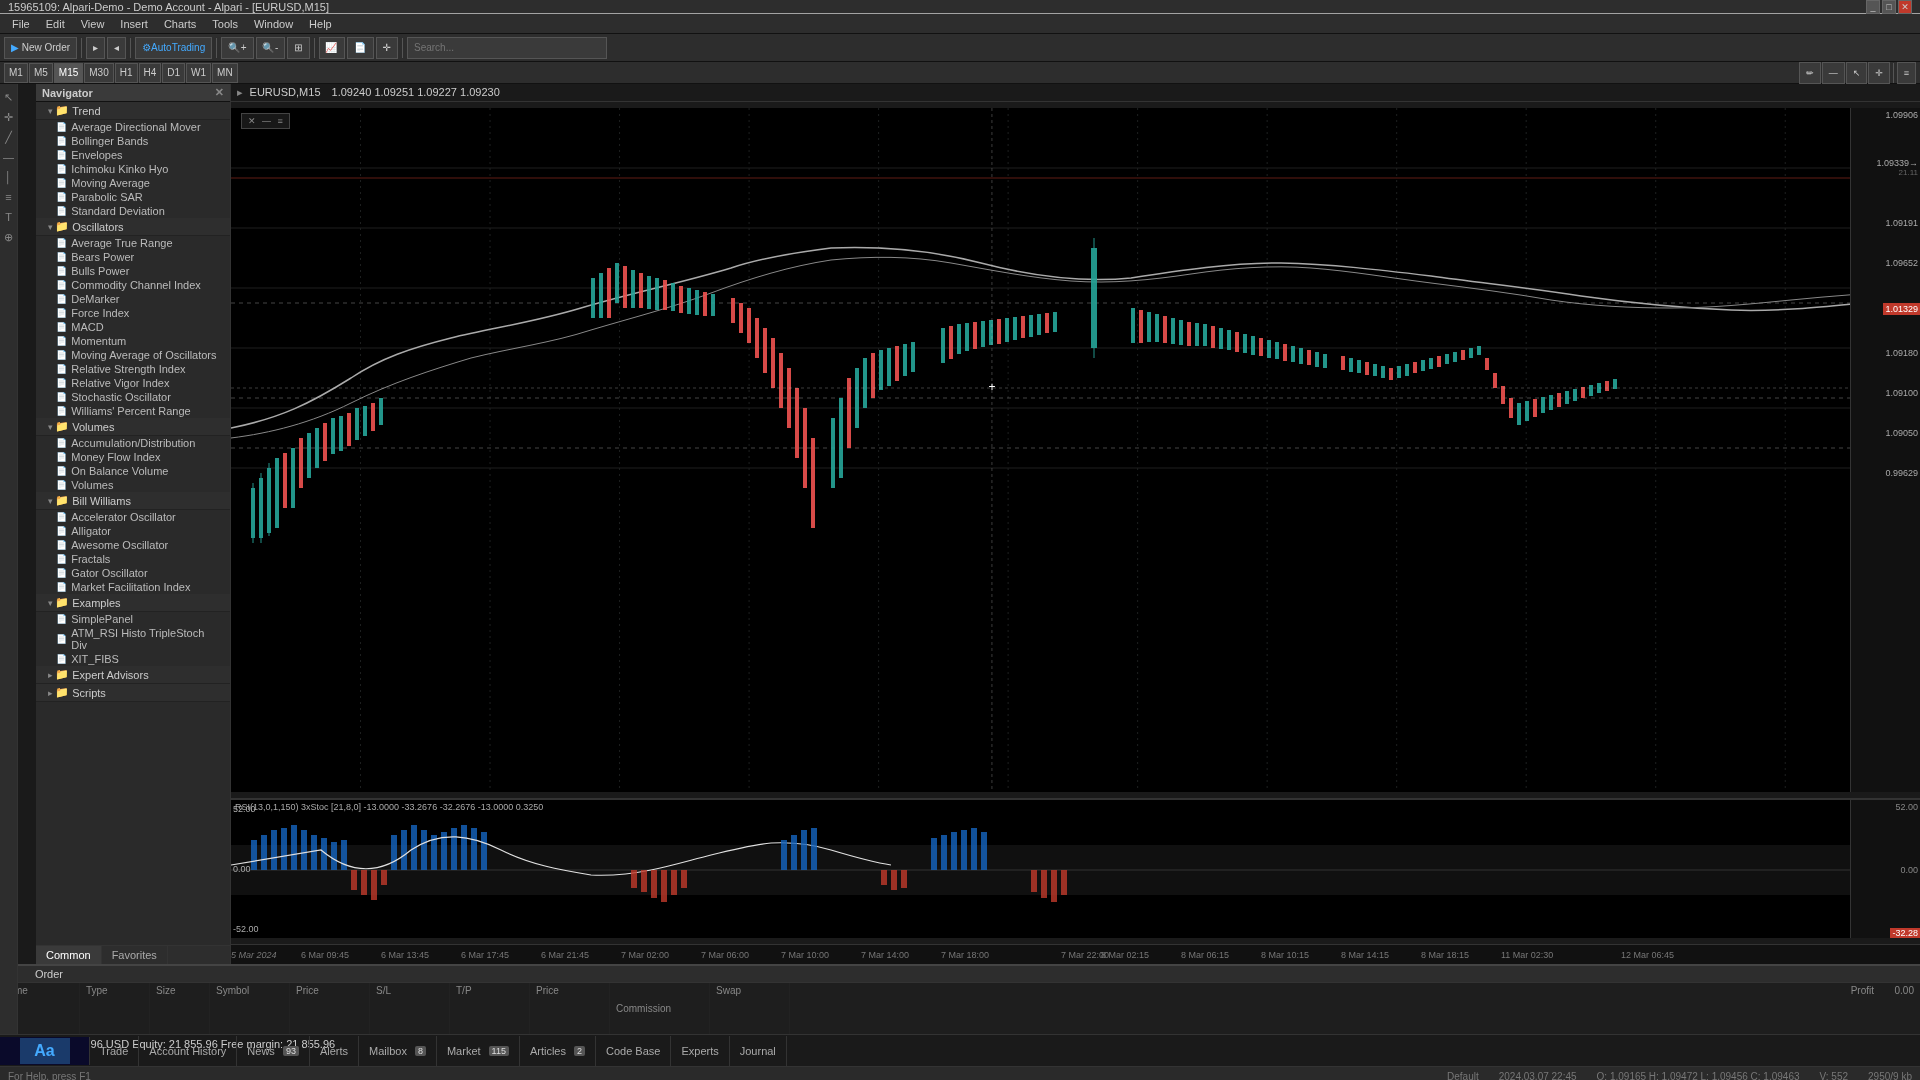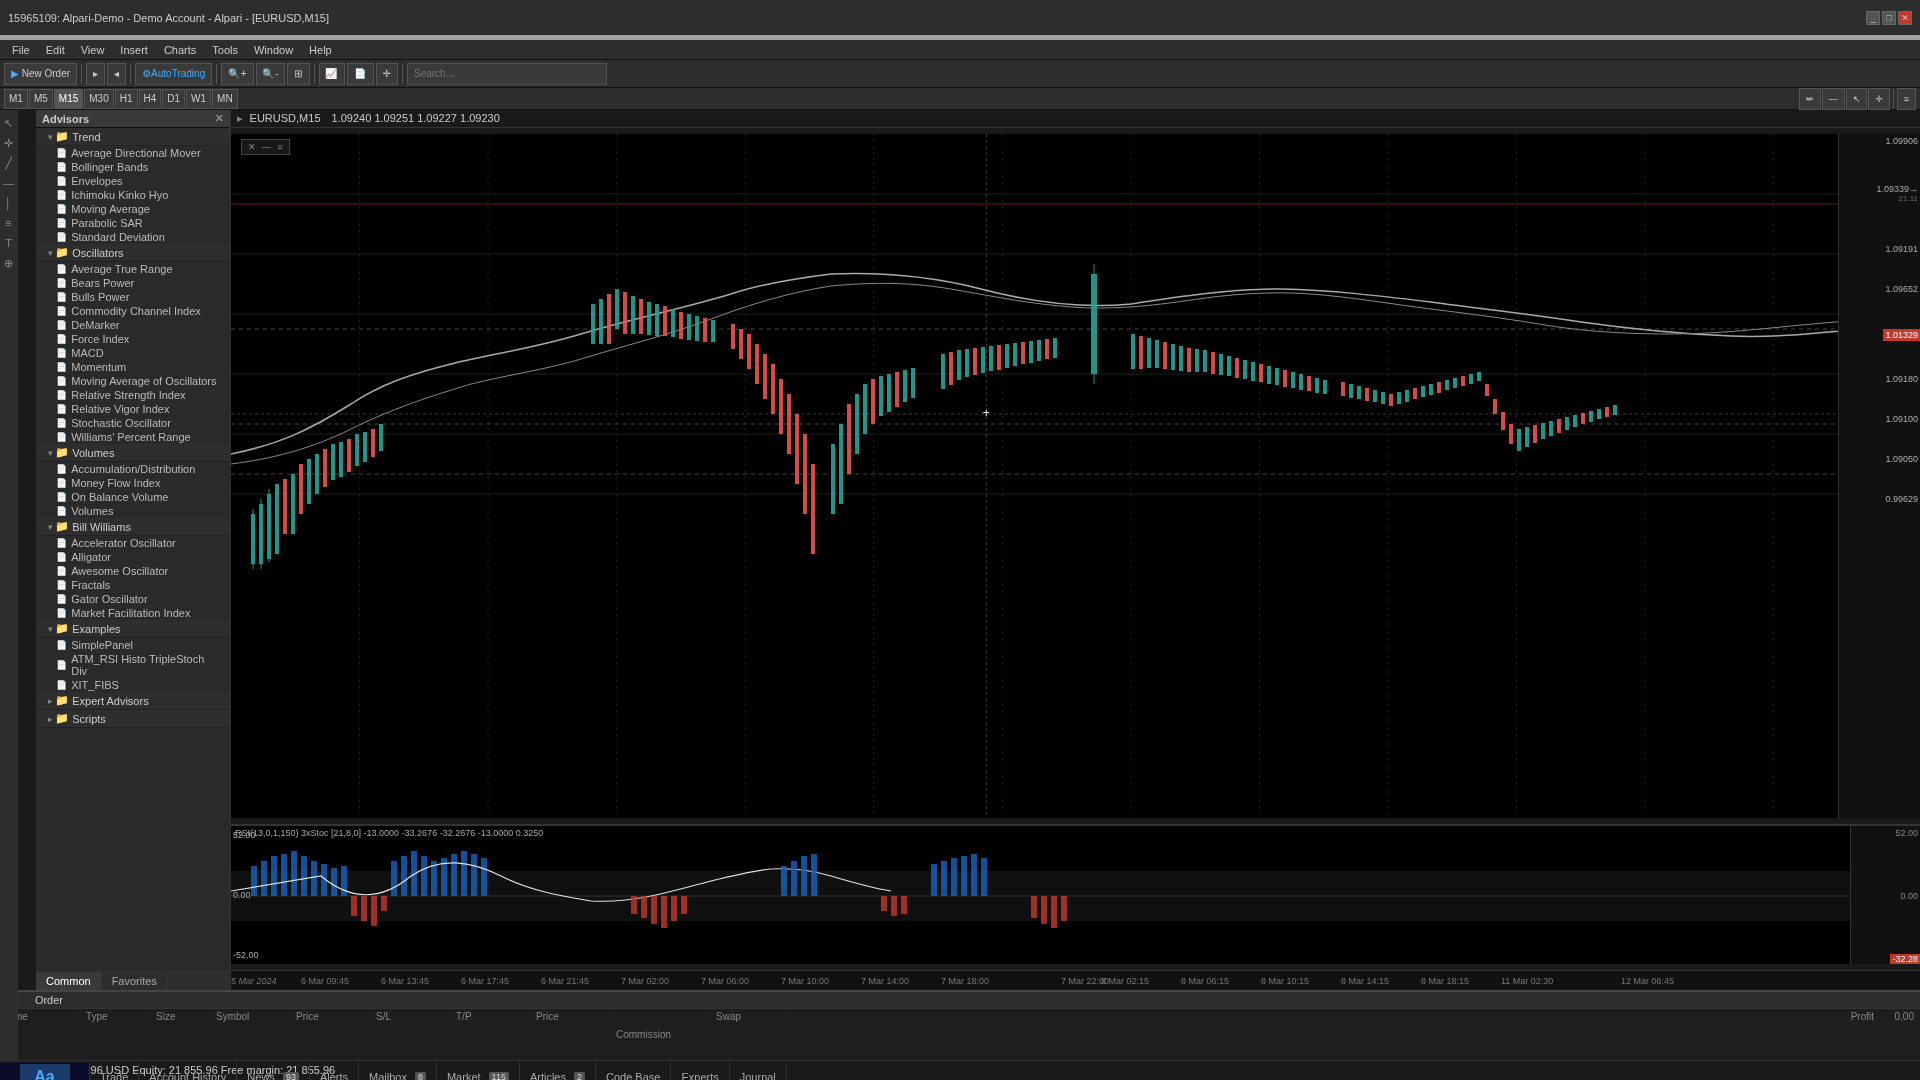--- a/index.html
+++ b/index.html
@@ -1,26 +1,26 @@
 <!DOCTYPE html>
 <html><head>
   <meta charset="utf-8">
   <style>
     * { margin: 0; padding: 0; box-sizing: border-box; }
     body { font-family: 'Segoe UI', Arial, sans-serif; font-size: 11px; background: #1a1a1a; color: #ccc; overflow: hidden; width: 1920px; height: 1080px; }
 
     
     #titlebar {
       background: #2d2d2d;
-      height: 40px;
+      height: 14px;
       display: flex;
       align-items: center;
       justify-content: space-between;
       padding: 0 8px;
-      border-bottom: 5px solid #a3a3a3;
+      border-bottom: 1px solid #a3a3a3;
       color: #ccc;
       font-size: 11px;
     }
     #titlebar-controls { display: flex; gap: 2px; }
     #titlebar-controls span {
       width: 14px; height: 14px;
       background: #555;
       display: inline-flex; align-items: center; justify-content: center;
       font-size: 9px; cursor: pointer; border: 1px solid #666;
     }
@@ -379,21 +379,21 @@
     <div class="tool-icon" title="Line">╱</div>
     <div class="tool-icon" title="Hline">—</div>
     <div class="tool-icon" title="Vline">│</div>
     <div class="tool-icon" title="Fibonacci">≡</div>
     <div class="tool-icon" title="Text">T</div>
     <div class="tool-icon" title="Zoom">⊕</div>
   </div>
 
   <div id="navigator" style="width:195px;background:#2a2a2a;border-right:1px solid #333;display:flex;flex-direction:column;flex-shrink:0;">
     <div id="navigator-header">
-      <span>Advisors</span>
+      <span>Navigator</span>
       <span style="cursor:pointer;color:#888;">✕</span>
     </div>
     <div id="navigator-content">
 
       <div class="nav-group">
         <div class="nav-sub-group-header">
           <span class="expand-icon">▾</span>
           <span style="color:#4a9;margin-right:3px;">📁</span>
           <span>Trend</span>
         </div>
@@ -794,21 +794,21 @@
           </g>
 
           <line x1="0" y1="280" x2="100%" y2="280" stroke="rgba(200,200,200,0.3)" stroke-width="1" stroke-dasharray="3,3"></line>
           <line x1="47%" y1="0" x2="47%" y2="100%" stroke="rgba(200,200,200,0.3)" stroke-width="1" stroke-dasharray="3,3"></line>
 
           <text x="47%" y="280" fill="white" font-size="12" text-anchor="middle" dominant-baseline="middle">+</text>
 
         </svg>
       </div>
 
-      <div style="width:82px;background:#111;border-left:1px solid #333;position:relative;font-size:9px;color:#888;">
+      <div style="width:70px;background:#111;border-left:1px solid #333;position:relative;font-size:9px;color:#888;">
         <div style="position:absolute;top:2px;right:2px;color:#aaa;">1.09906</div>
         <div style="position:absolute;top:50px;right:2px;color:#aaa;">1.09339→</div>
         <div style="position:absolute;top:60px;right:2px;color:#666;font-size:8px;">21.11</div>
         <div style="position:absolute;top:110px;right:2px;color:#aaa;">1.09191</div>
         <div style="position:absolute;top:150px;right:2px;color:#aaa;">1.09652</div>
         <div style="position:absolute;top:195px;right:0px;background:#c0392b;color:white;padding:1px 2px;">1.01329</div>
         <div style="position:absolute;top:240px;right:2px;color:#aaa;">1.09180</div>
         <div style="position:absolute;top:280px;right:2px;color:#aaa;">1.09100</div>
         <div style="position:absolute;top:320px;right:2px;color:#aaa;">1.09050</div>
         <div style="position:absolute;top:360px;right:2px;color:#aaa;">0.99629</div>

